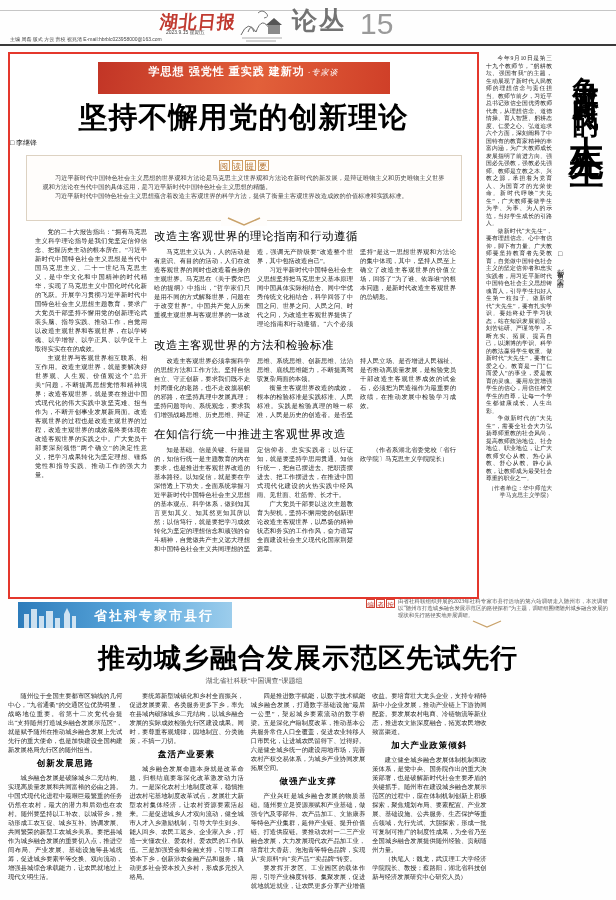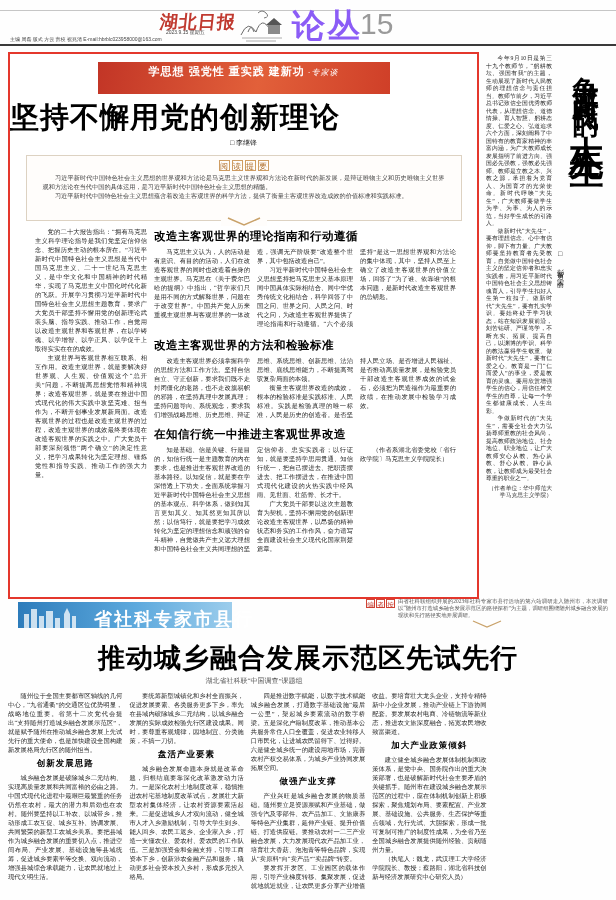--- a/index.html
+++ b/index.html
@@ -10,52 +10,52 @@
   
   .topline{position:absolute;left:0;right:0;top:10px;border-top:1px solid #c6c6c6;}
   .thickline{position:absolute;left:0;right:0;top:44px;height:2px;background:#3a3a3a;}
   .logo{position:absolute;left:160px;top:10px;font-size:18px;font-weight:900;
         color:#c03a30;transform:skewX(-6deg);letter-spacing:1px;white-space:nowrap;}
   .dateline{position:absolute;left:166px;top:29px;font-size:5px;color:#444;
         font-family:"Liberation Sans",sans-serif;white-space:nowrap;}
   .staffline{position:absolute;left:10px;top:36px;font-size:5px;color:#444;width:235px;
         font-family:"Liberation Sans",sans-serif;white-space:nowrap;}
   .ink{position:absolute;left:238px;top:5px;width:50px;height:39px;}
-  .section-name{position:absolute;left:292px;top:4px;font-size:33px;font-weight:700;color:#8b5cf6;letter-spacing:2px;}
+  .section-name{position:absolute;left:292px;top:4px;font-size:25px;font-weight:700;color:#737373;letter-spacing:2px;}
   .page-num{position:absolute;left:360px;top:7px;font-size:30px;font-weight:400;color:#9a9a9a;
         font-family:"Liberation Sans",sans-serif;}
 
   
   .main-box{position:absolute;left:8px;top:52px;width:471px;height:547px;
         border:2.5px solid #e4372c;background:#fff;box-sizing:border-box;overflow:hidden;}
   .banner{margin:8px auto 0;width:292px;height:32px;
         background:linear-gradient(100deg,#c23526,#e2603a 55%,#cf3f28);
         color:#fff;font-family:"Liberation Sans",sans-serif;font-size:11px;font-weight:700;
         text-align:center;line-height:19px;letter-spacing:1px;}
   .banner .suffix{font-size:8px;font-style:italic;font-weight:400;margin-left:3px;}
-  .main-title{margin:8px 0 0;font-size:29px;line-height:31px;
+  .main-title{margin:8px 0 0;text-align:center;font-size:29px;line-height:31px;
         font-weight:900;color:#000;letter-spacing:1px;}
-  .byline{text-align:center;font-size:7px;margin-top:5px;color:#222;}
+  .byline{font-size:7px;margin-top:5px;color:#222;}
 
   .abstract{position:relative;margin:7px auto 0;width:436px;height:66px;
         border:1px solid #ddd2c2;box-sizing:border-box;padding:4px 16px 0;background:#fffdfb;}
   .abstract-label{display:flex;justify-content:center;gap:2px;margin-bottom:2px;}
   .abstract-label span{display:block;width:11px;height:11px;border:1px solid #cf9d62;
         color:#b2702c;font-size:8px;line-height:11px;text-align:center;box-sizing:border-box;}
   .abstract p{margin:0;font-size:6.2px;line-height:9px;text-align:justify;
         text-indent:2em;color:#3c3c3c;}
   .chev{position:absolute;left:50%;bottom:-6px;transform:translateX(-50%);
         background:#fffdfb;padding:0 6px;line-height:0;}
 
   .body-row{display:flex;margin:6px 0 0 25px;width:421px;gap:7px;height:342px;overflow:hidden;}
   .intro-col{width:112px;flex:none;height:342px;overflow:hidden;}
   p.bodytext, .intro-col p, .cols3 p, .cols5 p{margin:0;font-size:6.3px;line-height:9px;
         text-align:justify;text-indent:2em;color:#1f1f1f;}
   .sections{flex:1;min-width:0;}
-  .sections h2{margin:2px 0 3px;font-size:11.5px;font-weight:700;color:#000;letter-spacing:.5px;}
+  .sections h2{margin:2px 0 3px;font-size:11.5px;font-weight:400;color:#000;letter-spacing:.5px;}
   .cols3{column-count:3;column-gap:7px;column-fill:auto;overflow:hidden;}
   .sections section:nth-of-type(1) .cols3{height:89px;}
   .sections section:nth-of-type(2) .cols3{height:69px;}
   .sections section:nth-of-type(3) .cols3{height:116px;}
 
   
   .right-panel{position:absolute;left:486px;top:52px;width:122px;height:547px;}
   .right-body{position:absolute;left:0;top:3px;width:66px;height:534px;overflow:hidden;}
   .right-body p{margin:0;font-size:5.8px;line-height:7.5px;text-align:justify;
         text-indent:2em;color:#222;}
@@ -63,21 +63,21 @@
   .right-byline{position:absolute;left:69px;top:198px;writing-mode:vertical-rl;
         font-size:7px;color:#222;letter-spacing:2px;height:190px;}
   .right-title{position:absolute;right:0;top:4px;height:540px;width:42px;
         writing-mode:vertical-rl;font-weight:900;color:#000;}
   .right-title .t1{font-size:26px;letter-spacing:7px;}
   .right-title .t2{font-size:35px;letter-spacing:9px;}
 
   
   .blue-banner{position:absolute;left:18px;top:602px;width:214px;height:26px;
         background:linear-gradient(90deg,#2d7cbb,#5da9dd 55%,#9ccdec);}
-  .blue-banner .txt{position:absolute;left:76px;top:5px;font-size:18px;font-weight:700;
+  .blue-banner .txt{position:absolute;left:76px;top:5px;font-size:13px;font-weight:700;
         letter-spacing:2px;color:#fff;font-family:"Liberation Sans",sans-serif;white-space:nowrap;}
   .skyline{position:absolute;left:4px;bottom:0;width:56px;height:24px;}
 
   .editor-note{position:absolute;left:366px;top:598px;width:242px;}
   .editor-row{display:flex;gap:3px;}
   .note-label{display:flex;gap:1px;flex:none;padding-top:1px;}
   .note-label span{width:9px;height:9px;border:1px solid #cf4435;color:#c43527;
         font-size:6.5px;line-height:9px;text-align:center;box-sizing:border-box;display:block;}
   .note-text{flex:1;font-size:5.4px;line-height:7px;color:#555;text-align:justify;margin:0;}
   .note-chev{text-align:center;margin-top:1px;line-height:0;}

